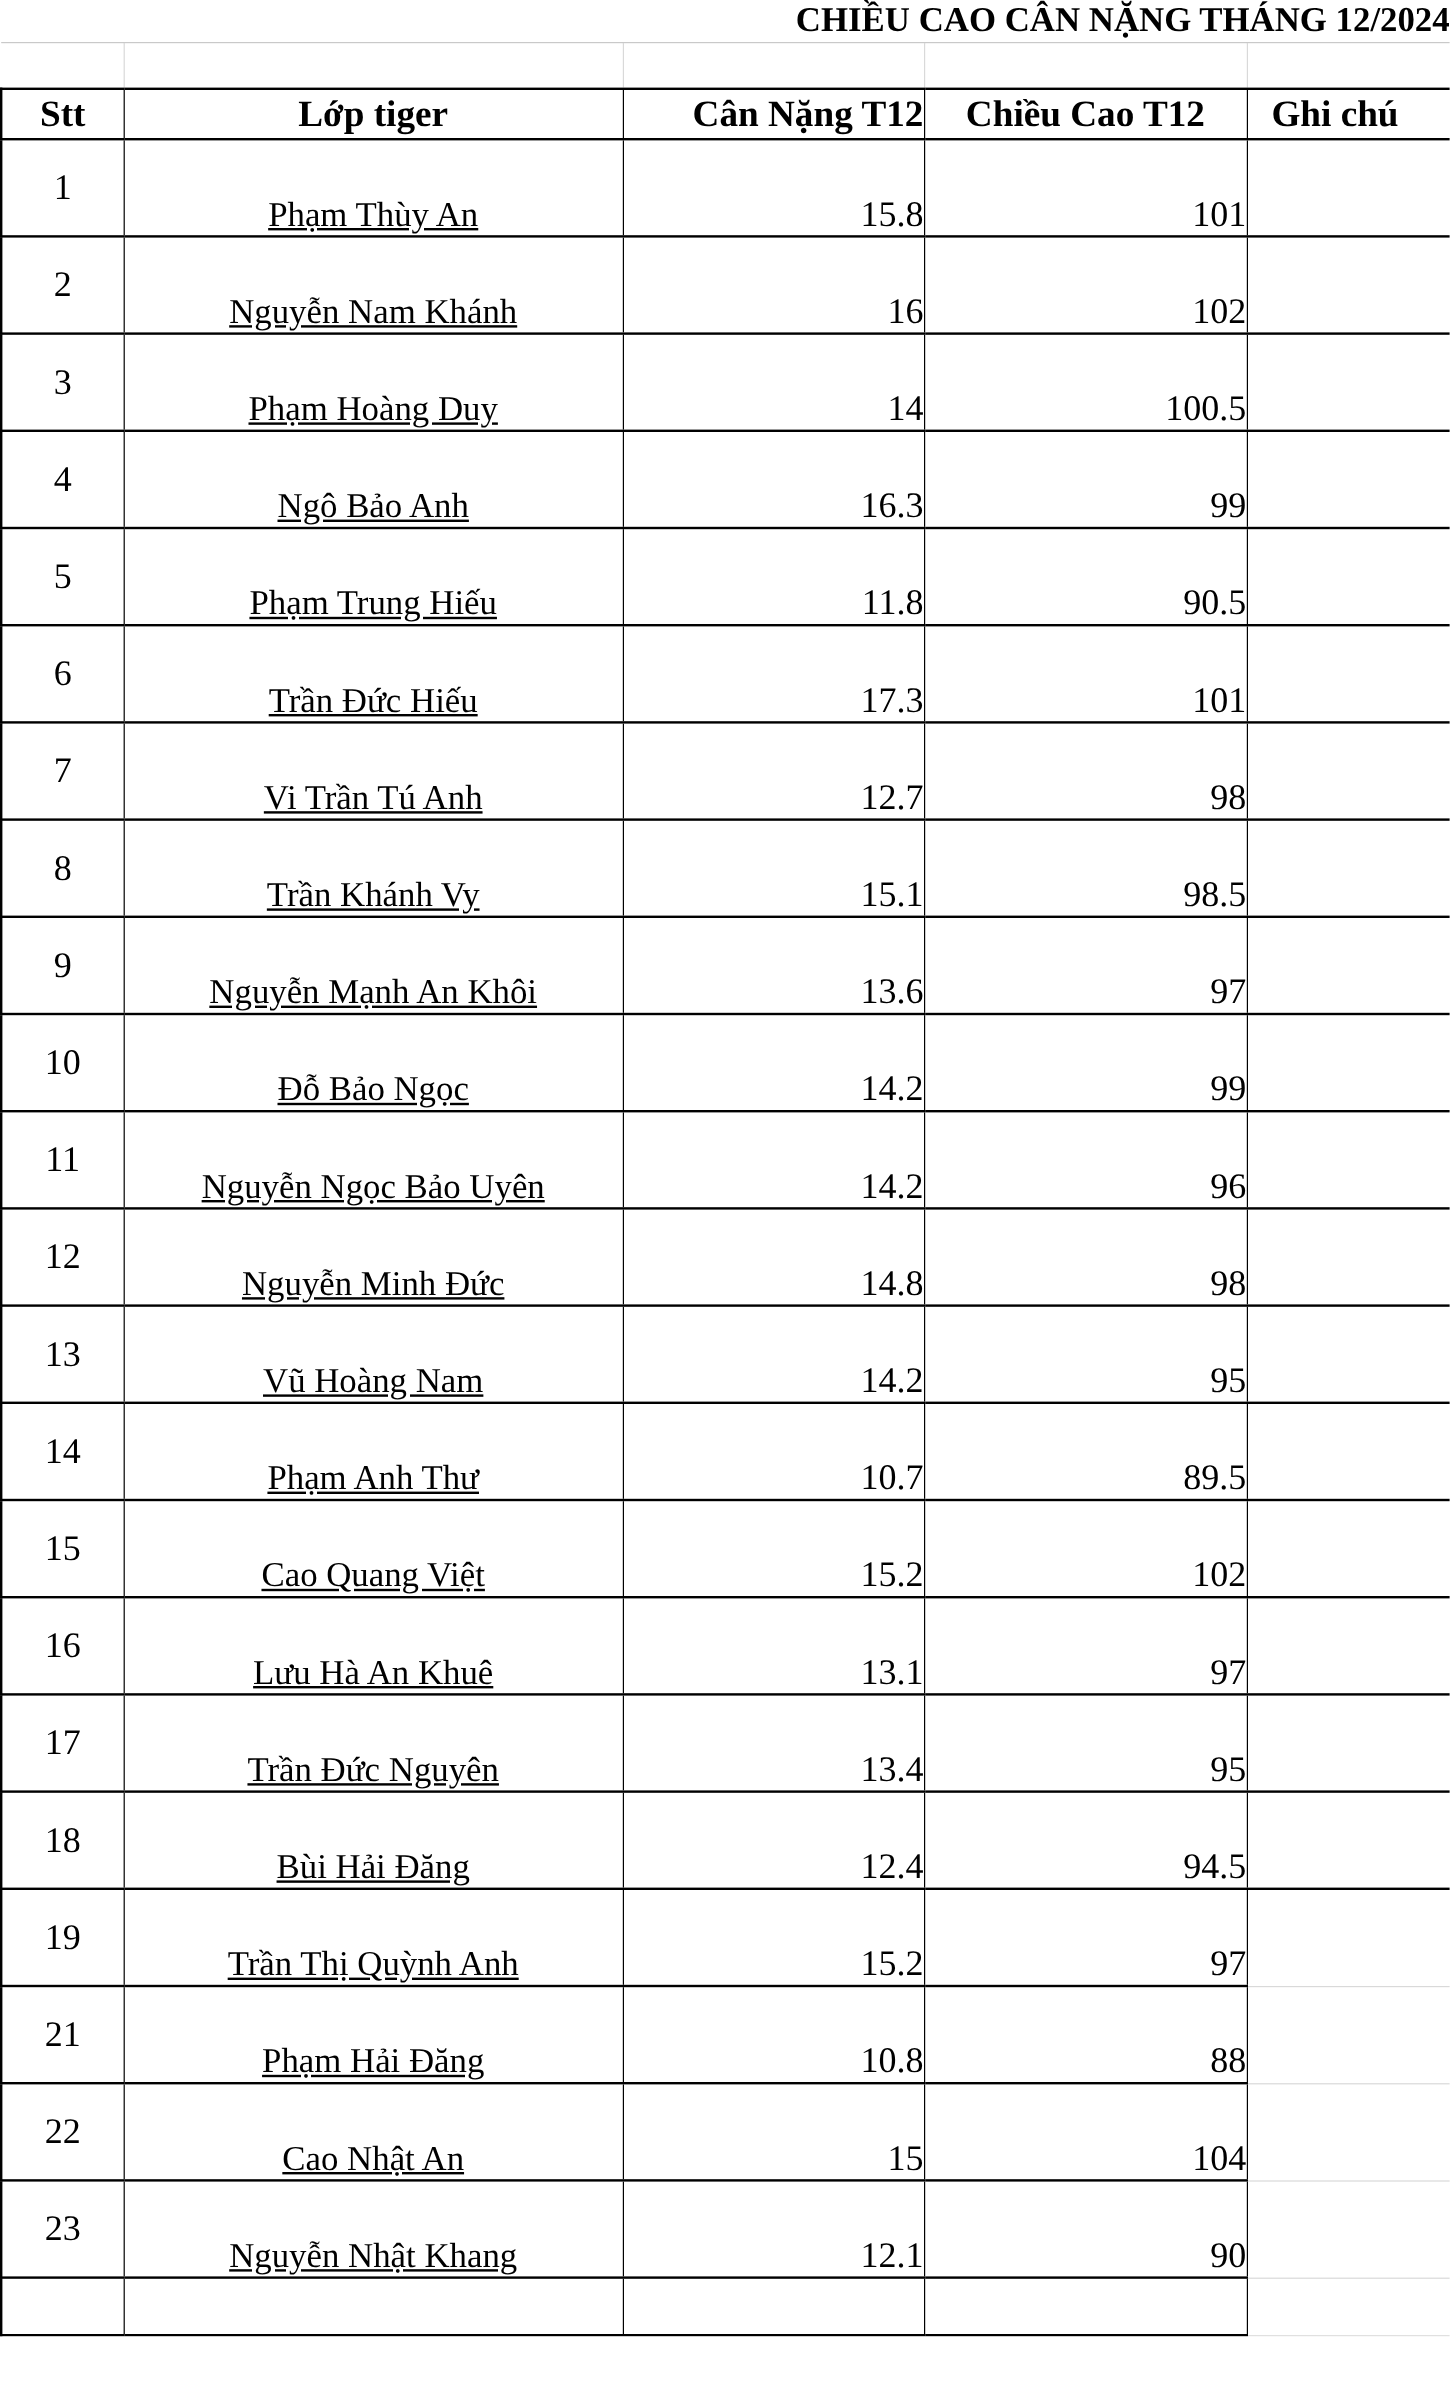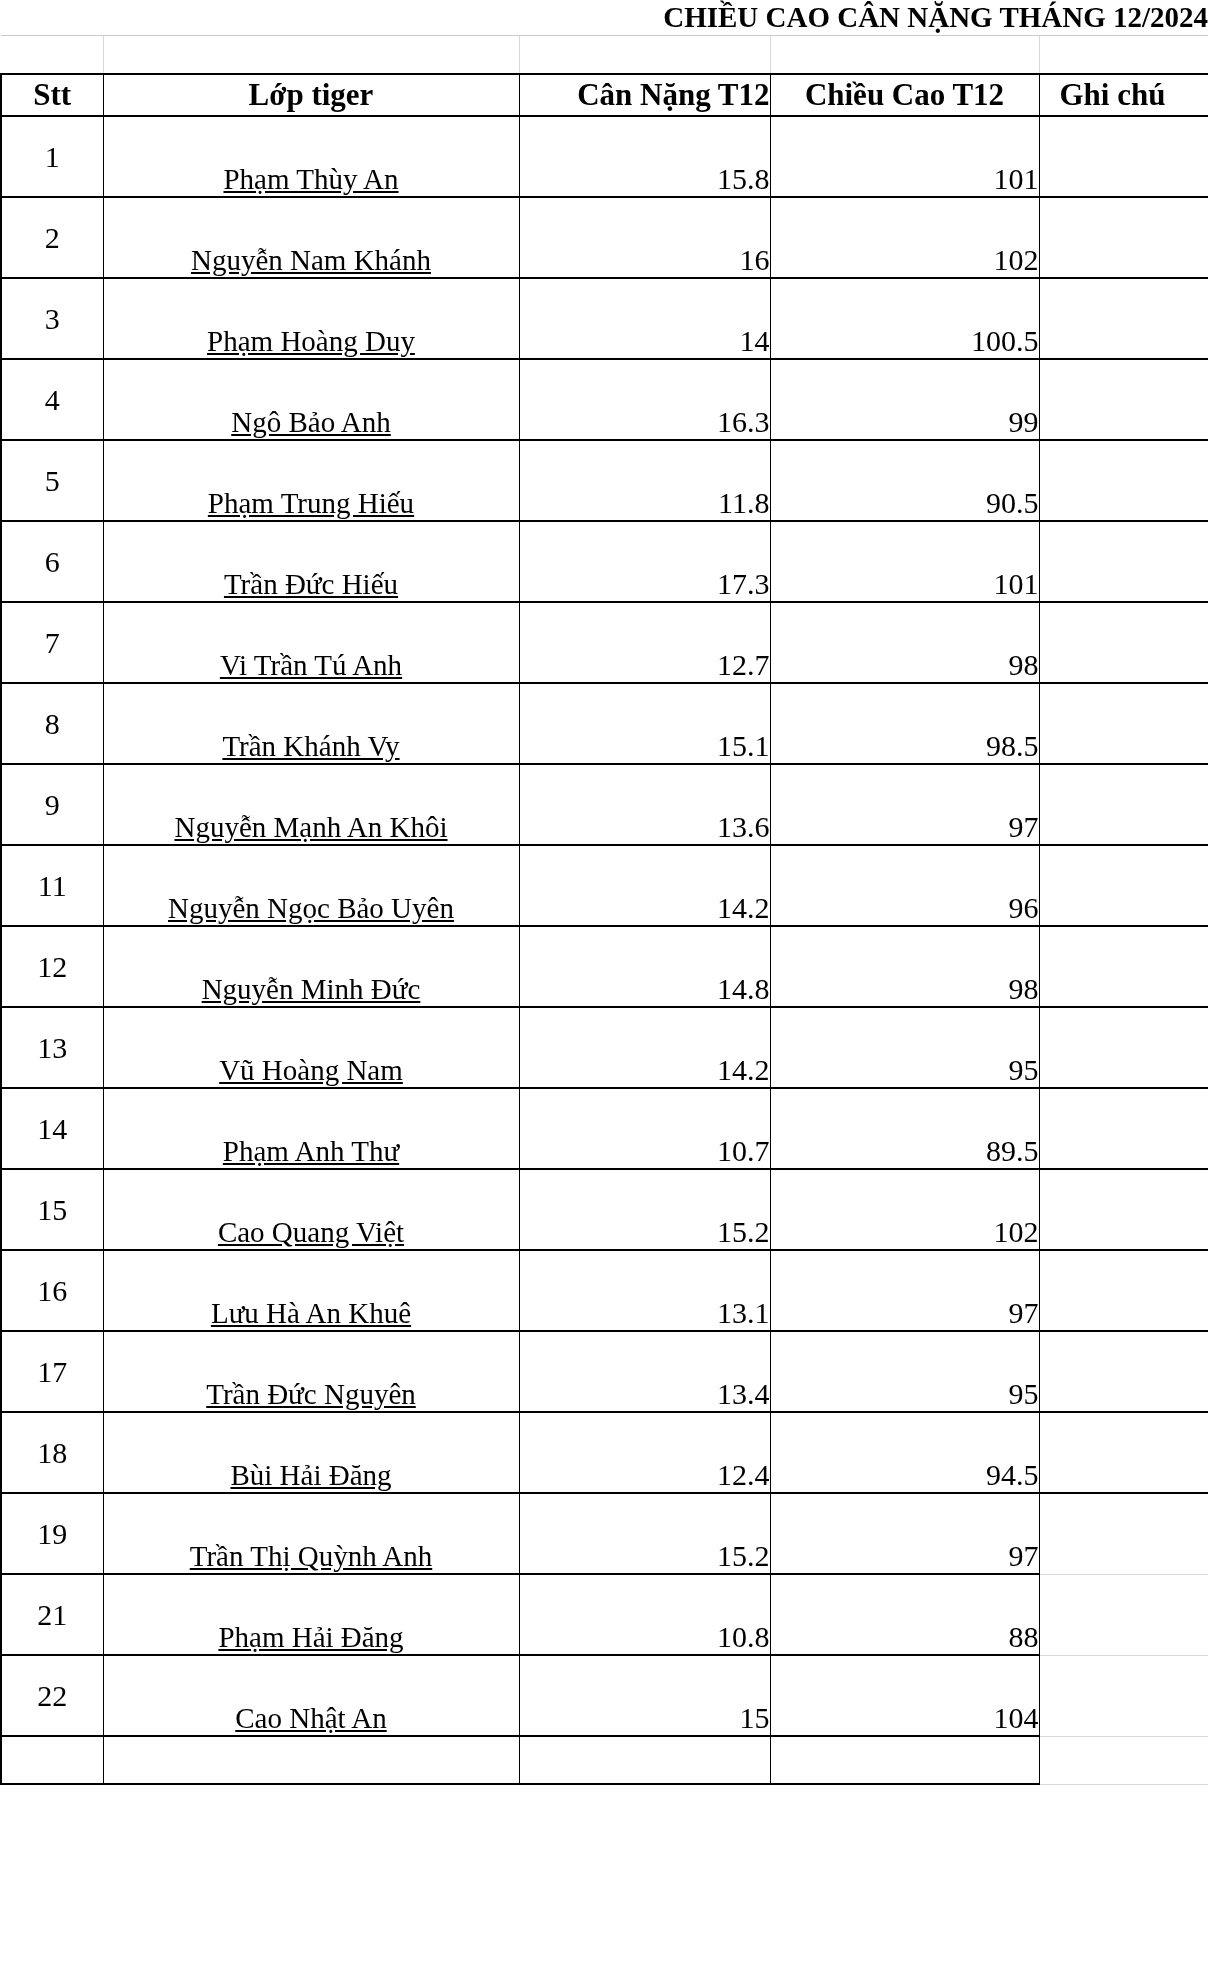--- a/index.html
+++ b/index.html
@@ -192,20 +192,27 @@
           <td class="cell-note"></td>
         </tr>
         <tr class="data-row">
           <td class="cell-stt">9</td>
           <td class="cell-name">Nguyễn Mạnh An Khôi</td>
           <td class="cell-weight">13.6</td>
           <td class="cell-height">97</td>
           <td class="cell-note"></td>
         </tr>
         <tr class="data-row">
+          <td class="cell-stt">10</td>
+          <td class="cell-name">Đỗ Bảo Ngọc</td>
+          <td class="cell-weight">14.2</td>
+          <td class="cell-height">99</td>
+          <td class="cell-note"></td>
+        </tr>
+        <tr class="data-row">
           <td class="cell-stt">11</td>
           <td class="cell-name">Nguyễn Ngọc Bảo Uyên</td>
           <td class="cell-weight">14.2</td>
           <td class="cell-height">96</td>
           <td class="cell-note"></td>
         </tr>
         <tr class="data-row">
           <td class="cell-stt">12</td>
           <td class="cell-name">Nguyễn Minh Đức</td>
           <td class="cell-weight">14.8</td>
@@ -268,20 +275,27 @@
           <td class="cell-height">88</td>
           <td class="cell-note gray"></td>
         </tr>
         <tr class="data-row">
           <td class="cell-stt">22</td>
           <td class="cell-name">Cao Nhật An</td>
           <td class="cell-weight">15</td>
           <td class="cell-height">104</td>
           <td class="cell-note gray"></td>
         </tr>
+        <tr class="data-row">
+          <td class="cell-stt">23</td>
+          <td class="cell-name">Nguyễn Nhật Khang</td>
+          <td class="cell-weight">12.1</td>
+          <td class="cell-height">90</td>
+          <td class="cell-note gray"></td>
+        </tr>
         <tr class="empty-row">
           <td class="cell-stt"></td>
           <td class="cell-name"></td>
           <td class="cell-weight"></td>
           <td class="cell-height"></td>
           <td class="cell-note"></td>
         </tr>
       </tbody>
   </table>
 </div>

